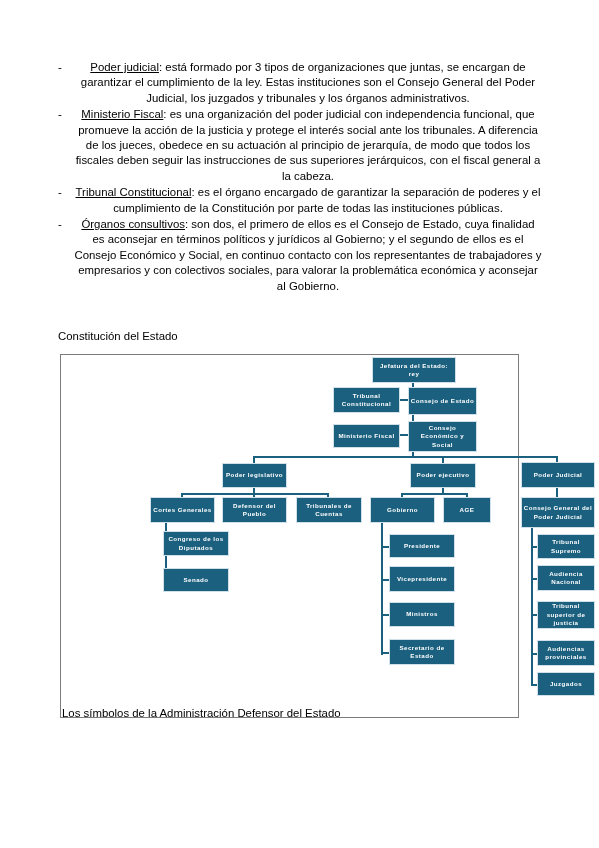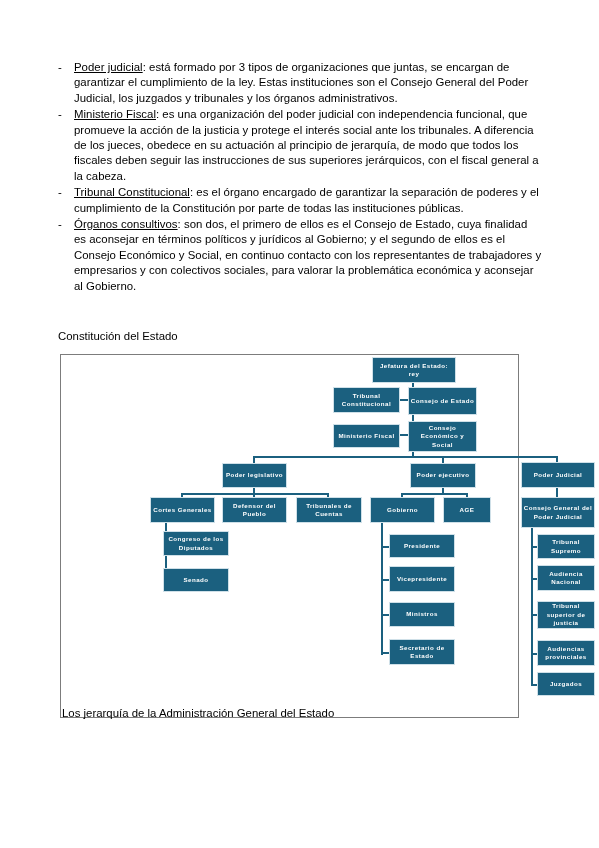--- a/index.html
+++ b/index.html
@@ -32,21 +32,21 @@
     width: 16px;
     flex: 0 0 16px;
     font-size: 11.4px;
     line-height: 15.4px;
     color: #000;
   }
   .bullet-text {
     flex: 1 1 auto;
     font-size: 11.4px;
     line-height: 15.4px;
-    text-align: left;
+    text-align: center;
     color: #000;
     letter-spacing: 0.02px;
   }
   .term {
     text-decoration: underline;
   }
 
   
   .fig-caption-top {
     position: absolute;
@@ -279,13 +279,13 @@
     </div>
   <div class="node" style="left:537px; top:640px; width:58px; height:26px;">
       <span>Audiencias provinciales</span>
     </div>
   <div class="node" style="left:537px; top:672px; width:58px; height:24px;">
       <span>Juzgados</span>
     </div>
 
 </div>
 
-<div class="fig-caption-bottom">Los jerarquía de la Administración General del Estado</div>
+<div class="fig-caption-bottom">Los símbolos de la Administración Defensor del Estado</div>
 
 </body></html>

